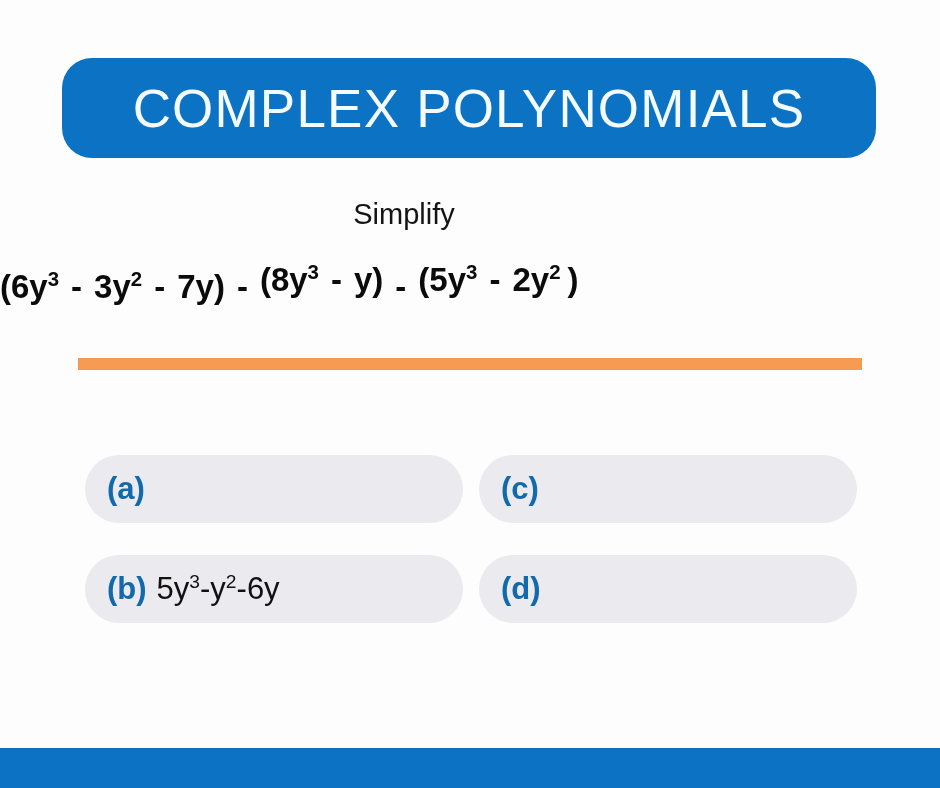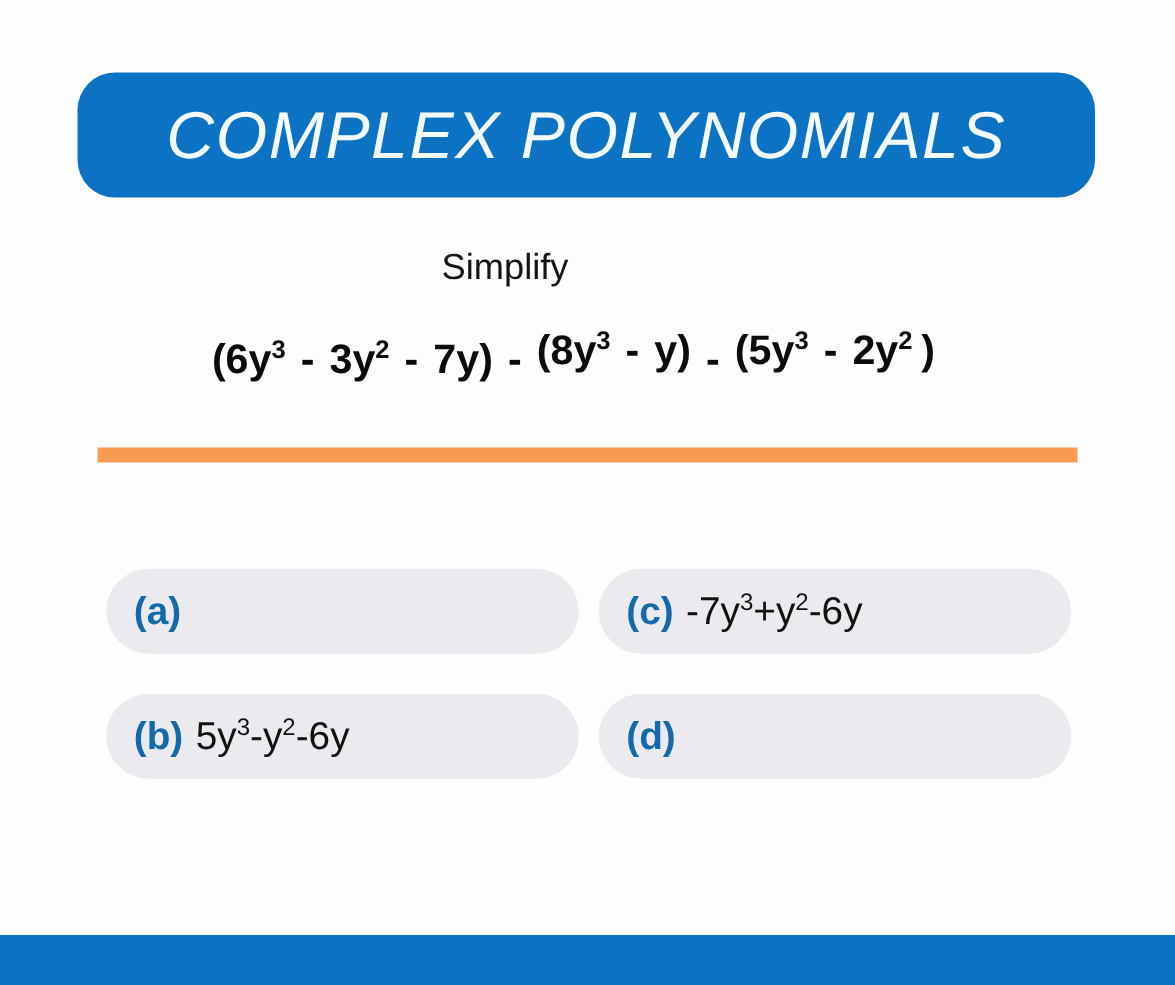--- a/index.html
+++ b/index.html
@@ -47,21 +47,21 @@
     color: #141414;
     font-weight: 400;
   }
 
   
   .question {
     position: absolute;
     left: 0;
     top: 268px;
     width: 748px;
-    text-align: right;
+    text-align: left;
     font-size: 33px;
     font-weight: bold;
     color: #0b0b0b;
     white-space: nowrap;
     text-decoration: underline;
   }
   .question .grp { display: inline-block; }
   .question .raised { position: relative; top: -7px; }
   .question .op { display: inline-block; padding: 0 12px; }
   sup {
@@ -118,41 +118,40 @@
     position: absolute;
     left: 0;
     top: 748px;
     width: 940px;
     height: 40px;
   }
 </style>
 </head>
 <body style="background: rgb(253, 253, 253);">
 
-<div class="title-banner" style="background: rgb(11, 114, 196); font-style: italic;">
+<div class="title-banner" style="background: rgb(11, 114, 196);">
   <div class="title-text">COMPLEX POLYNOMIALS</div>
 </div>
 
 <div class="prompt">Simplify</div>
 
 <div class="question">
   <span class="grp"><span>(6y</span><sup>3</sup><span class="op">-</span><span>3y</span><sup>2</sup><span class="op">-</span><span>7y</span><span>)</span></span><span class="op">-</span><span class="grp raised"><span>(8y</span><sup>3</sup><span class="op">-</span><span>y</span><span>)</span></span><span class="op">-</span><span class="grp raised"><span>(5y</span><sup>3</sup><span class="op">-</span><span>2y</span><sup>2</sup><span class="sp"></span><span>)</span></span>
 </div>
 
 <div class="divider" style="background: rgb(248, 155, 82);"></div>
 
 <div class="options">
 
   <div class="option" style="background: rgb(234, 234, 239);">
     <span class="option-label" style="color: rgb(18, 105, 171);">(a)</span>
   </div>
 
   <div class="option" style="background: rgb(234, 234, 239);">
     <span class="option-label" style="color: rgb(18, 105, 171);">(c)</span>
-    <span class="option-expr"><span>-7y</span><sup>3</sup><span class="op">+</span><span>y</span><sup>2</sup><span class="op">-</span><span>6y</span></span>
   </div>
 
   <div class="option" style="background: rgb(234, 234, 239);">
     <span class="option-label" style="color: rgb(18, 105, 171);">(b)</span>
     <span class="option-expr"><span>5y</span><sup>3</sup><span class="op">-</span><span>y</span><sup>2</sup><span class="op">-</span><span>6y</span></span>
   </div>
 
   <div class="option" style="background: rgb(234, 234, 239);">
     <span class="option-label" style="color: rgb(18, 105, 171);">(d)</span>
   </div>

